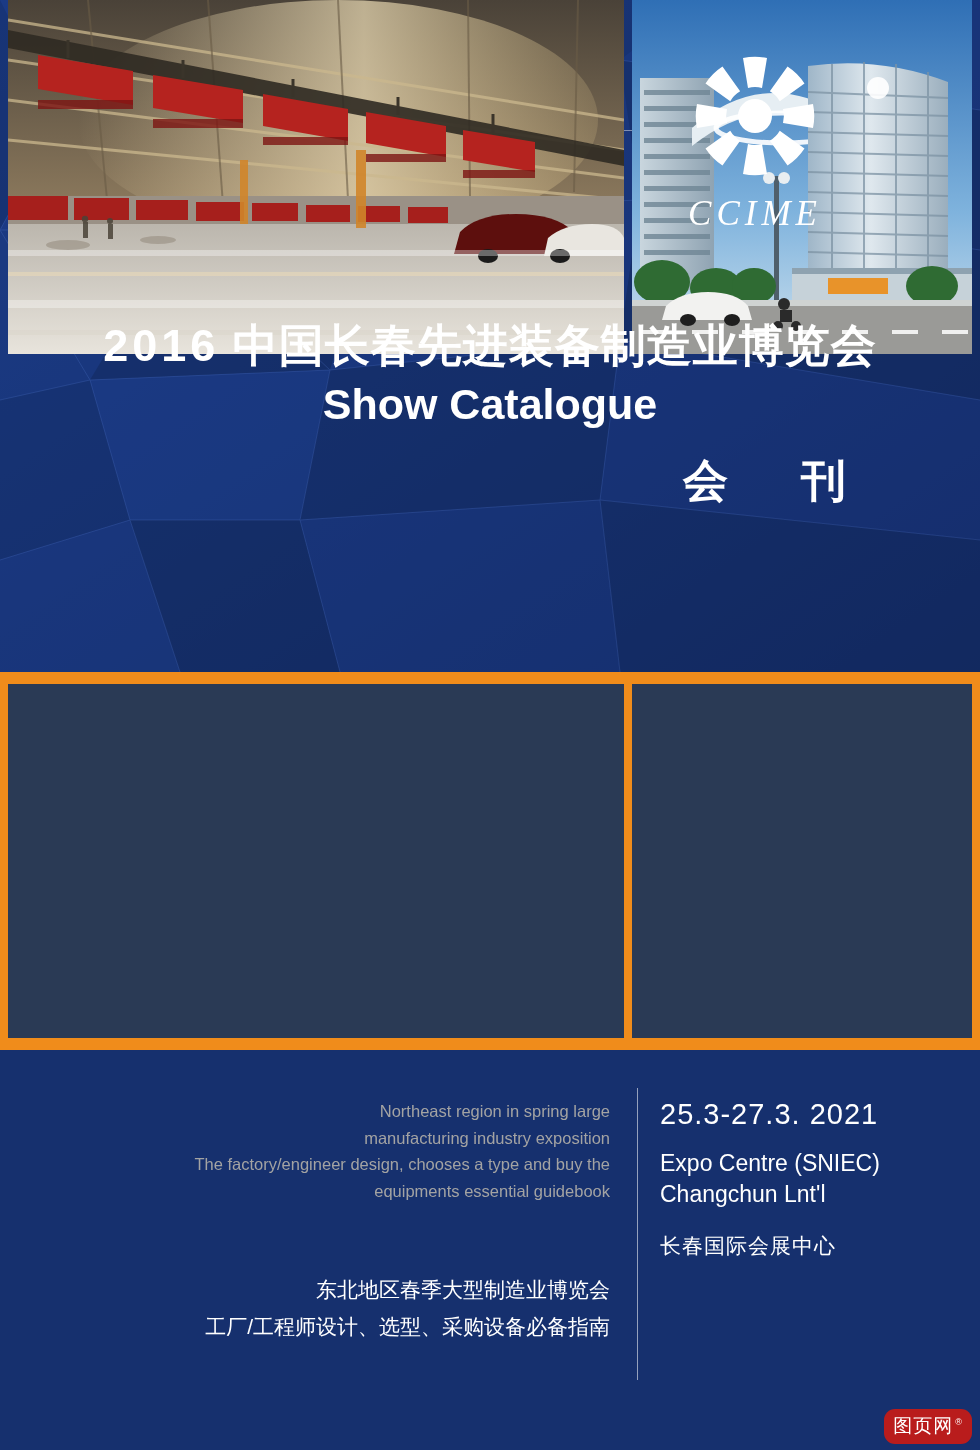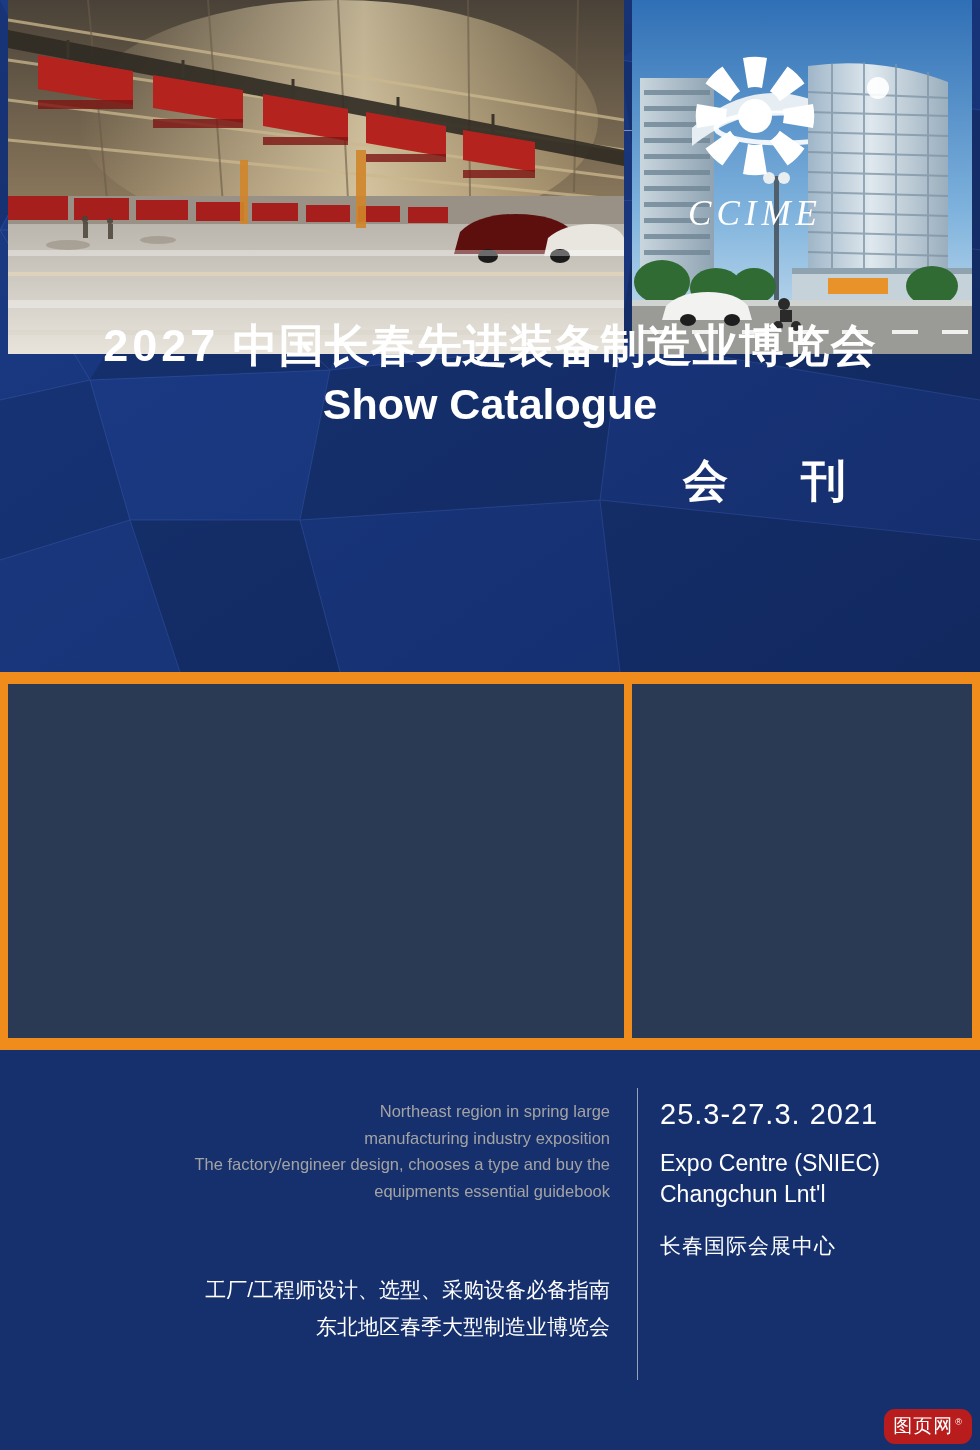--- a/index.html
+++ b/index.html
@@ -331,21 +331,21 @@
             </g>
             <circle cx="0" cy="0" r="17"></circle>
           </g>
         </svg>
       </div>
       <div class="logo-text">CCIME</div>
     </div>
 
     <div class="titles">
       <div class="title-cn">
-        <span class="yr">2027</span>
+        <span class="yr">2016</span>
         <span>中国长春先进装备制造业博览会</span>
       </div>
       <div class="title-en">Show Catalogue</div>
       <div class="title-huikan">会　刊</div>
     </div>
   </div>
 
   <div class="orange-bar-top"></div>
   <div class="photo-band"></div>
   <div class="edge-left"></div>
@@ -566,22 +566,22 @@
   <div class="divider-v"></div>
 
   <div class="blurb-en">
     <div>Northeast region in spring large</div>
     <div>manufacturing industry exposition</div>
     <div>The factory/engineer design, chooses a type and buy the</div>
     <div>equipments essential guidebook</div>
   </div>
 
   <div class="blurb-cn">
+    <div>东北地区春季大型制造业博览会</div>
     <div>工厂/工程师设计、选型、采购设备必备指南</div>
-    <div>东北地区春季大型制造业博览会</div>
   </div>
 
   <div class="date-line">25.3-27.3. 2021</div>
 
   <div class="venue-en">
     <div>Expo Centre (SNIEC)</div>
     <div>Changchun Lnt'l</div>
   </div>
 
   <div class="venue-cn">长春国际会展中心</div>

